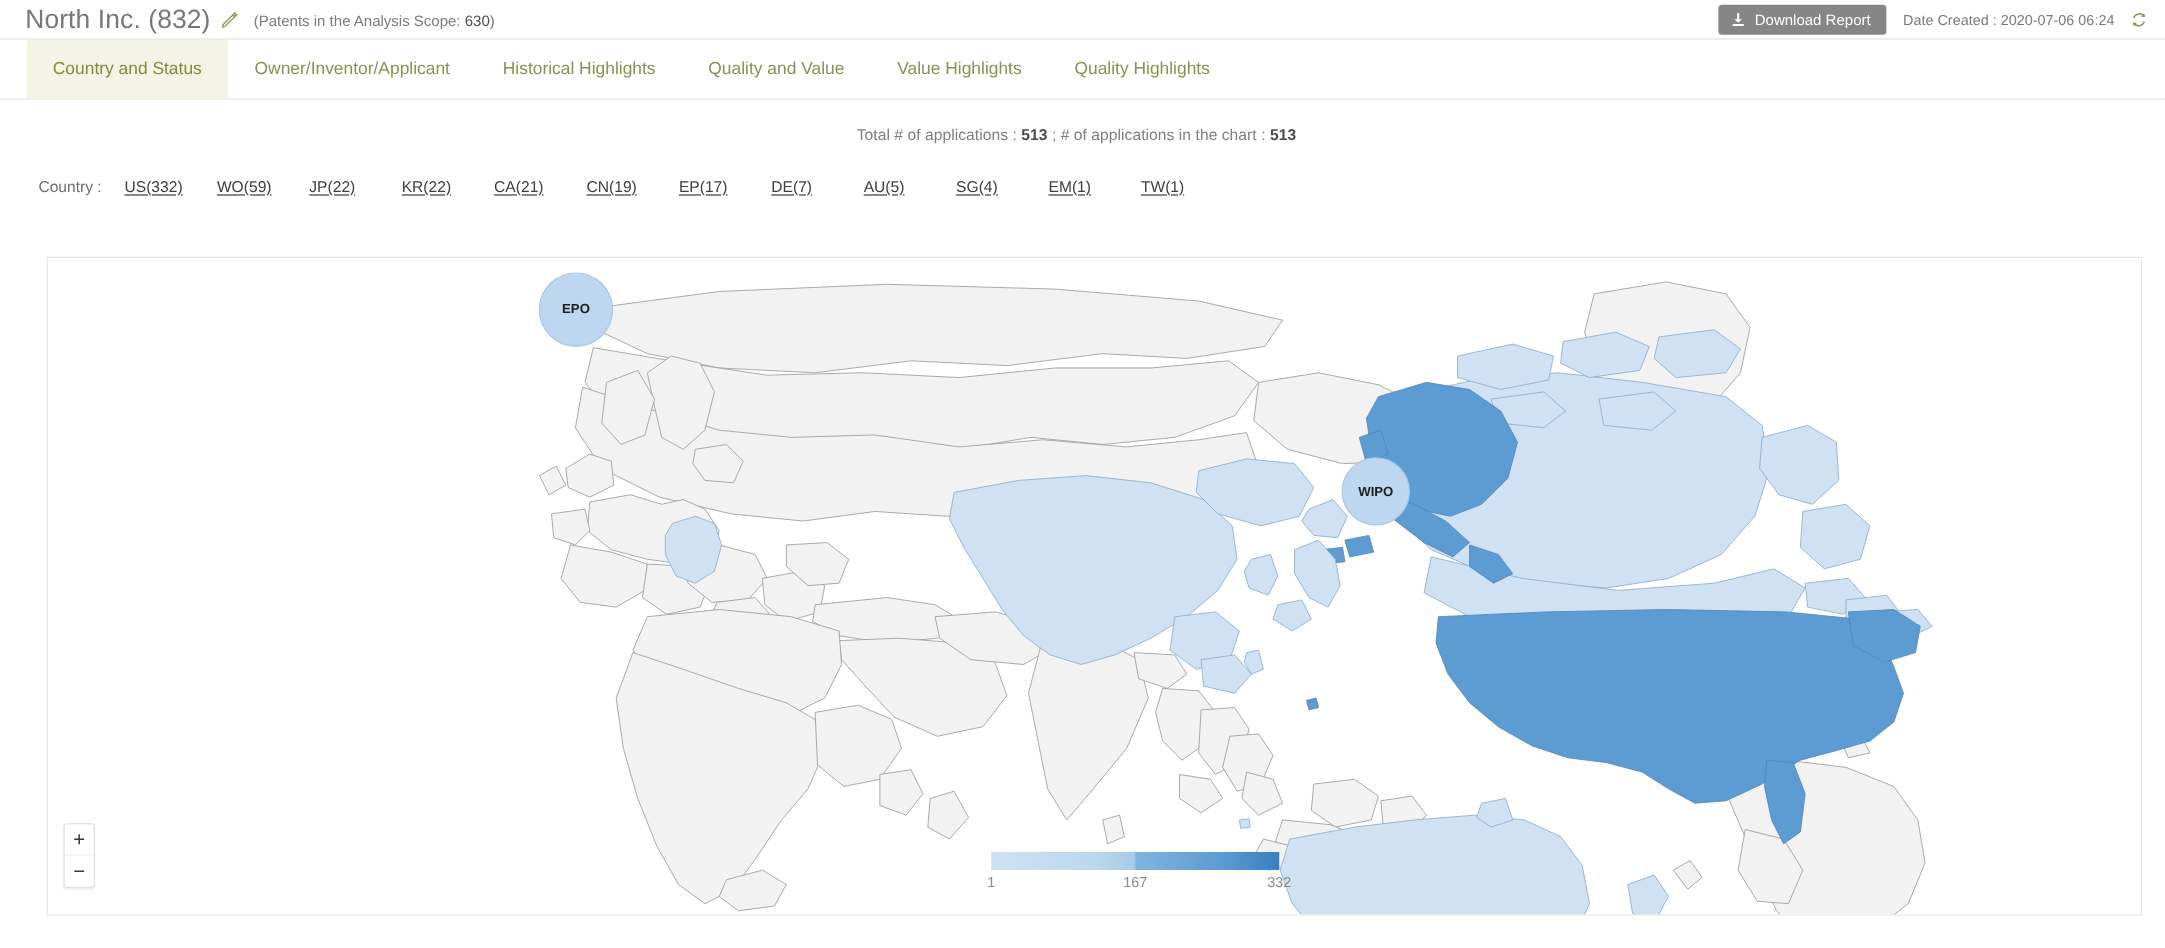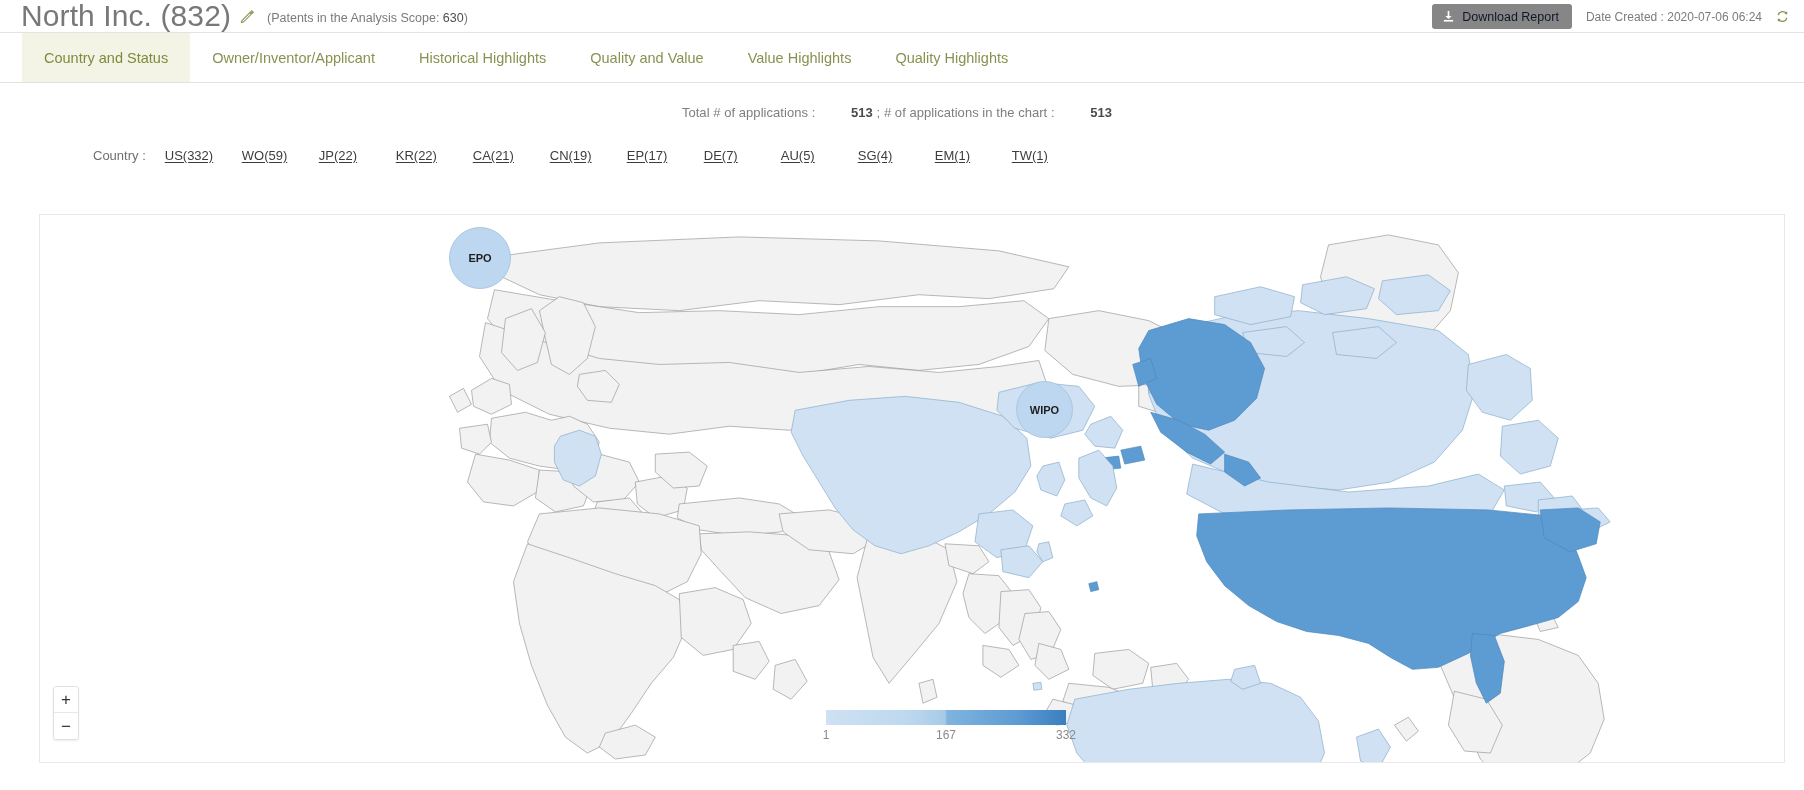--- a/index.html
+++ b/index.html
@@ -13,21 +13,21 @@
   
   .header {
     position: relative;
     height: 33px;
     border-bottom: 1px solid #e3e3e3;
     display: flex;
     align-items: center;
     padding-left: 21px;
   }
   .app-title {
-    font-size: 30px;
+    font-size: 22px;
     color: #787878;
     font-weight: 400;
     letter-spacing: 0.1px;
     line-height: 1;
     white-space: nowrap;
   }
   .edit-pencil {
     margin-left: 9px;
     width: 15px; height: 15px;
     display: inline-block;
@@ -43,21 +43,21 @@
   }
   .scope-note b { color: #4d4d4d; font-weight: 400; }
 
   .header-right {
     position: absolute;
     right: 8px; top: 0; height: 33px;
     display: flex; align-items: center;
   }
   .download-btn {
     background: #868686;
-    color: #0f172a;
+    color: #ffffff;
     border: none;
     border-radius: 3px;
     height: 25px;
     padding: 0 13px 0 10px;
     font-size: 12.5px;
     font-family: "Liberation Sans", sans-serif;
     display: flex; align-items: center; gap: 7px;
     cursor: pointer;
     white-space: nowrap;
   }
@@ -100,27 +100,27 @@
 
   
   .summary {
     text-align: center;
     font-size: 13px;
     color: #7e7e7e;
     padding-top: 22px;
     padding-right: 10px;
     letter-spacing: 0.05px;
   }
-  .summary b { color: #4a4a4a; font-weight: 700; margin-left: 32px; }
+  .summary b { color: #4a4a4a; font-weight: 700; }
 
   
   .country-row {
     display: flex;
     align-items: center;
-    padding-left: 93px;
+    padding-left: 32px;
     margin-top: 25px;
     height: 20px;
   }
   .country-label {
     font-size: 13px;
     color: #6f6f6f;
     margin-right: 19px;
     white-space: nowrap;
   }
   .country-link {
@@ -192,21 +192,21 @@
   .bubble {
     position: absolute;
     border-radius: 50%;
     background: #bcd7ef;
     border: 1px solid #a9c8e4;
     display: flex; align-items: center; justify-content: center;
     font-size: 11px; font-weight: 700; color: #1e1e1e;
     cursor: pointer;
   }
   .bubble-epo { left: 409px; top: 12px; width: 62px; height: 62px; }
-  .bubble-wipo { left: 976px; top: 166px; width: 57px; height: 57px; }
+  .bubble-wipo { left: 1078px; top: 166px; width: 57px; height: 57px; }
 </style>
 </head>
 <body>
 
 <div class="header">
   <span class="app-title">North Inc. (832)</span>
 
   <span class="edit-pencil">
     <svg viewBox="0 0 16 16" width="15" height="15">
       <path d="M2 12.4 L10.6 3.8 L12.2 5.4 L3.6 14 L1.5 14.5 Z" fill="none" stroke="#8a9150" stroke-width="1.1"></path>

